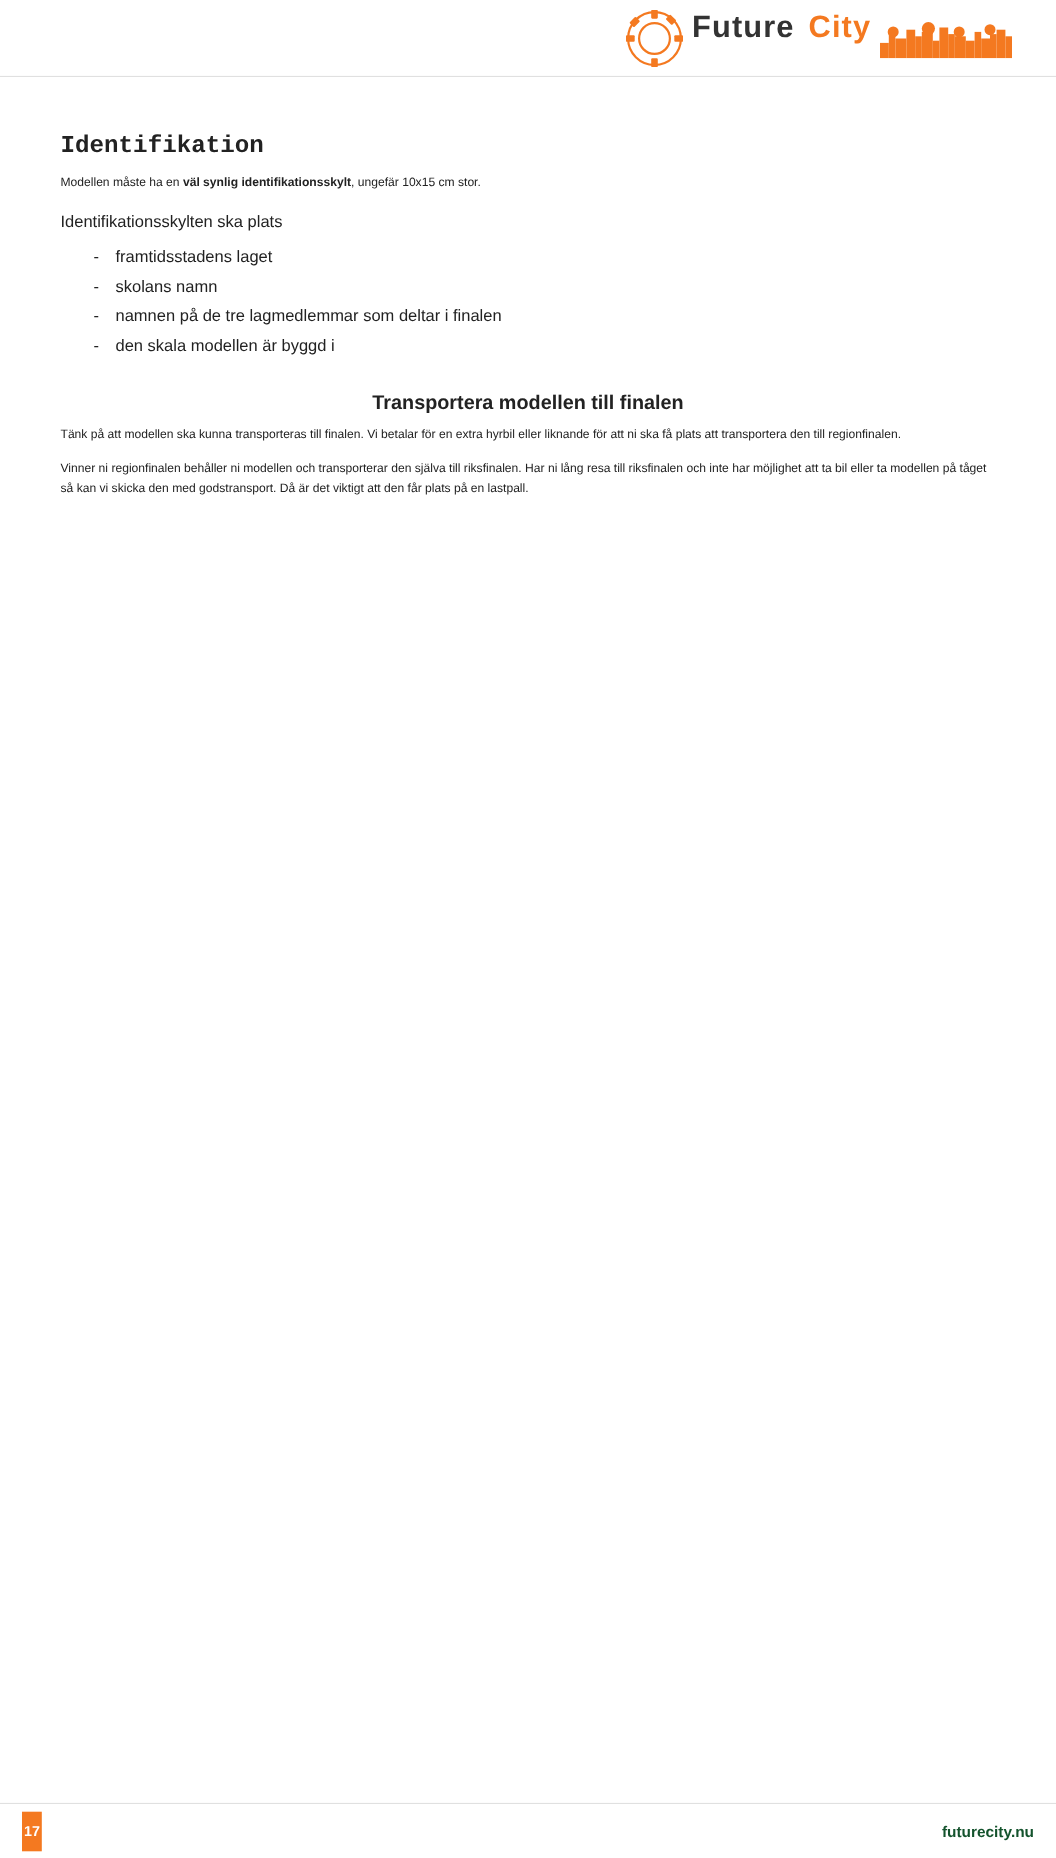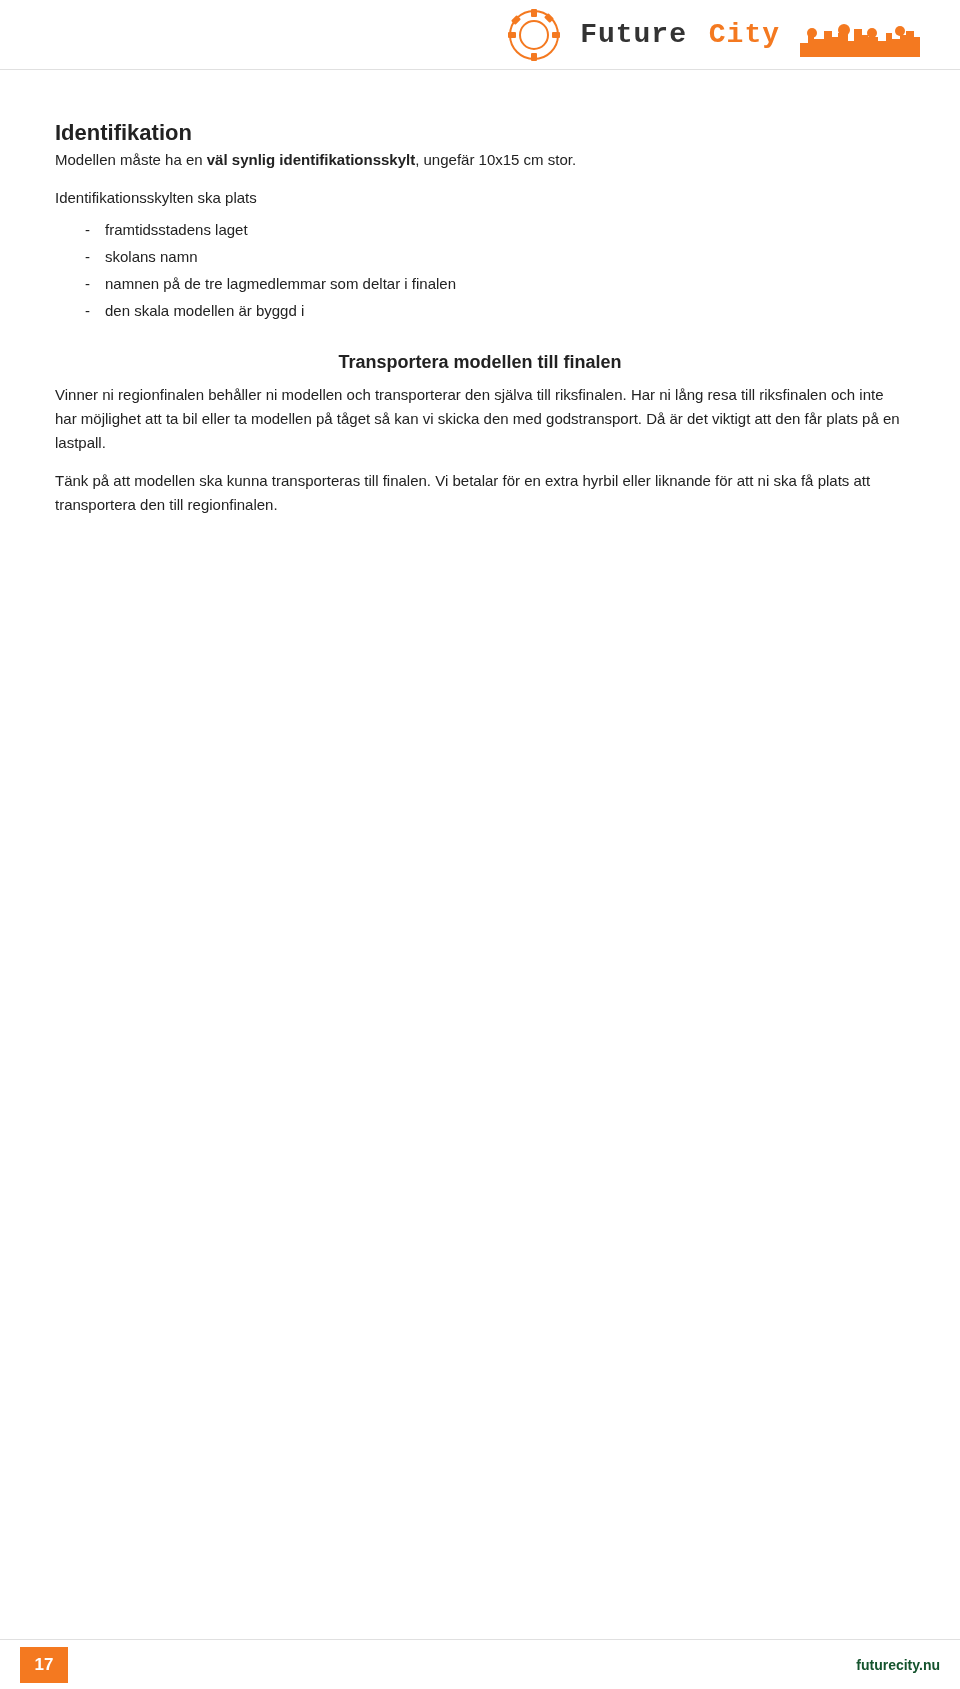--- a/index.html
+++ b/index.html
@@ -25,23 +25,21 @@
       background: #ffffff;
       display: flex;
       align-items: center;
       justify-content: flex-end;
       padding: 0 40px;
       border-bottom: 1px solid #e0e0e0;
     }
 
     .logo-area {
       display: flex;
-      align-items: center;
-      gap: 20px;
-      font-family: Liberation Mono, monospace;
+      gap: 8px;
     }
 
     .logo-text {
       font-size: 28px;
       font-weight: bold;
       color: #333333;
       letter-spacing: 1px;
     }
 
     .logo-text span {
@@ -51,25 +49,26 @@
     
     .content {
       padding: 50px 55px 80px 55px;
     }
 
     
     .section-heading {
       font-size: 22px;
       font-weight: bold;
       color: #222222;
-      margin-bottom: 2px;
+      margin-bottom: 13px;
+      font-family: Liberation Mono, monospace;
     }
 
     .body-text {
-      font-size: 15px;
+      font-size: 11px;
       line-height: 1.6;
       color: #222222;
       margin-bottom: 14px;
     }
 
     .body-text strong {
       font-weight: bold;
     }
 
     
@@ -124,22 +123,22 @@
       display: flex;
       align-items: center;
       justify-content: space-between;
       padding: 0 20px;
     }
 
     .footer-page-number {
       background: #f47920;
       color: #ffffff;
       font-weight: bold;
-      font-size: 17px;
-      width: 48px;
+      font-size: 13px;
+      width: 18px;
       height: 36px;
       display: flex;
       align-items: center;
       justify-content: center;
     }
 
     .footer-url {
       font-size: 14px;
       color: #14532d;
       font-weight: bold;
@@ -209,22 +208,22 @@
     <ul class="bullet-list">
       <li>framtidsstadens laget</li>
       <li>skolans namn</li>
       <li>namnen på de tre lagmedlemmar som deltar i finalen</li>
       <li>den skala modellen är byggd i</li>
     </ul>
   </div>
 
   <h2 class="sub-heading">Transportera modellen till finalen</h2>
 
+  <p class="body-text">Tänk på att modellen ska kunna transporteras till finalen. Vi betalar för en extra hyrbil eller liknande för att ni ska få plats att transportera den till regionfinalen.</p>
+
   <p class="body-text">Vinner ni regionfinalen behåller ni modellen och transporterar den själva till riksfinalen. Har ni lång resa till riksfinalen och inte har möjlighet att ta bil eller ta modellen på tåget så kan vi skicka den med godstransport. Då är det viktigt att den får plats på en lastpall.</p>
-
-  <p class="body-text">Tänk på att modellen ska kunna transporteras till finalen. Vi betalar för en extra hyrbil eller liknande för att ni ska få plats att transportera den till regionfinalen.</p>
 
 </div>
 
 <div class="footer">
   <div class="footer-page-number">17</div>
   <span class="footer-url">futurecity.nu</span>
 </div>
 
 </body></html>

